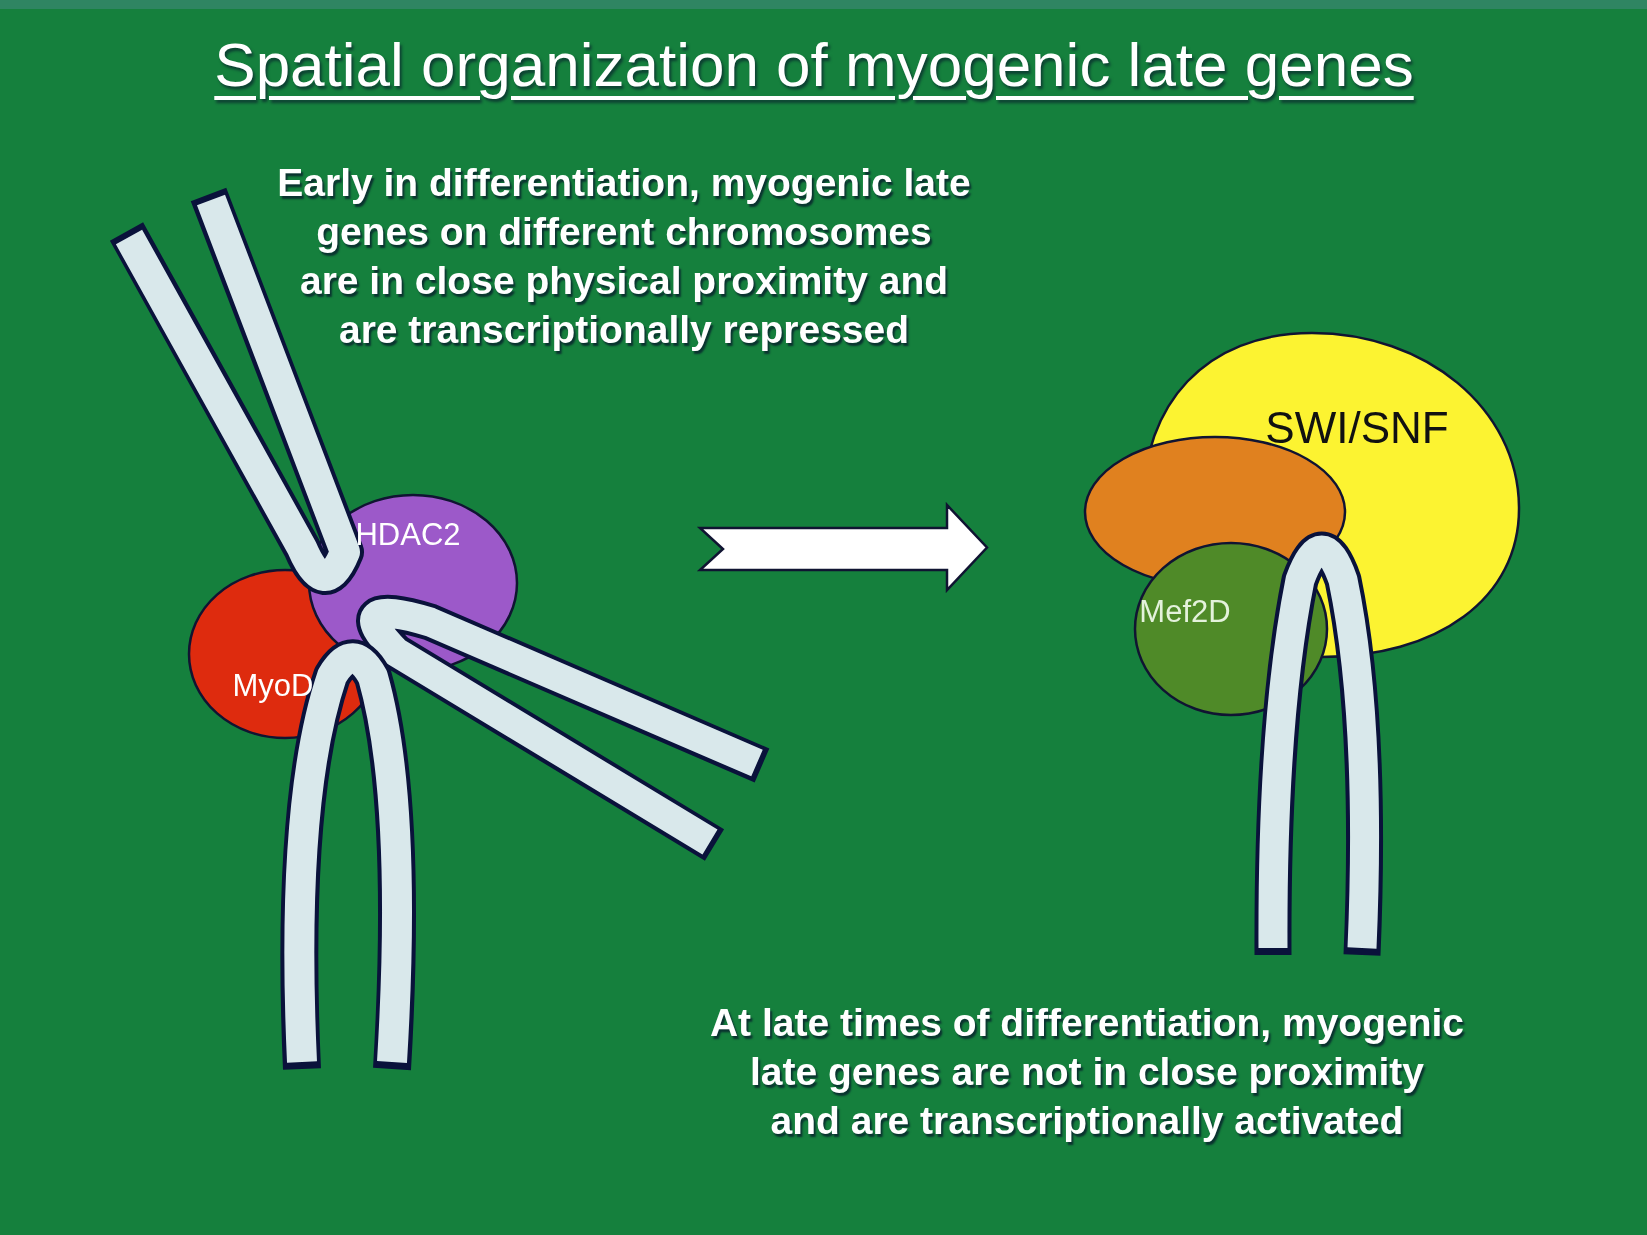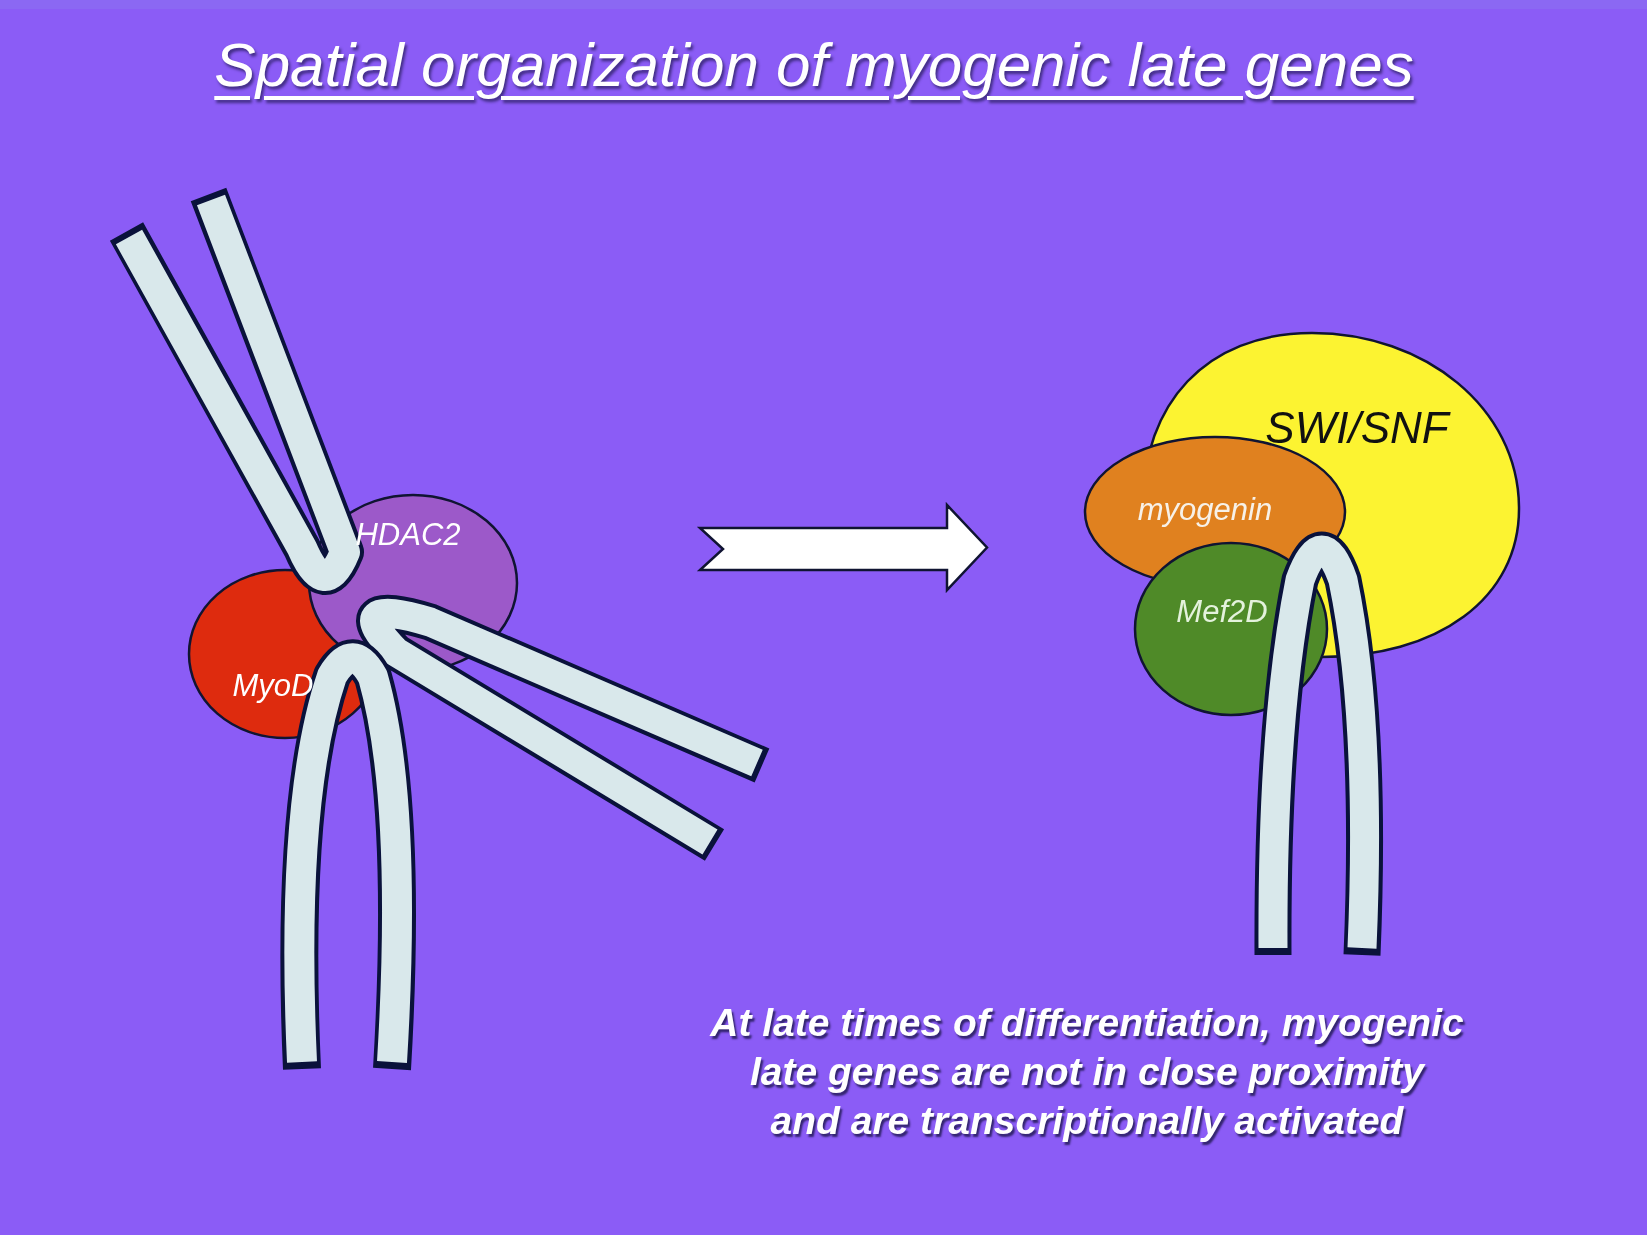--- a/index.html
+++ b/index.html
@@ -33,33 +33,33 @@
   .para-late{top:998px;left:637px;width:900px;}
   .shape-label{
     position:absolute;text-align:center;
     font-size:31px;font-weight:400;line-height:37px;
     white-space:nowrap;
   }
   .lbl-myod{top:619px;left:173px;width:200px;margin-top:48px;}
   .lbl-hdac2{top:516px;left:308px;width:200px;}
   .lbl-swisnf{top:407px;left:1207px;width:300px;font-size:44px;line-height:42px;}
   .lbl-myogenin{top:491px;left:1055px;width:300px;}
-  .lbl-mef2d{top:593px;left:1122px;width:200px;}
+  .lbl-mef2d{top:593px;left:1085px;width:200px;}
   svg{position:absolute;top:0;left:0;}
   .blob{stroke-width:2.5px;}
   .chrom-dark{fill:none;stroke-width:38px;stroke-linecap:butt;stroke-linejoin:round;}
   .chrom-pale{fill:none;stroke-width:30px;stroke-linecap:butt;stroke-linejoin:round;}
   .chrom-dark-thin{fill:none;stroke-width:37px;stroke-linecap:butt;stroke-linejoin:round;}
   .chrom-pale-thin{fill:none;stroke-width:29px;stroke-linecap:butt;stroke-linejoin:round;}
   .arrow{stroke-width:2.5px;}
 </style>
 </head>
 <body>
 
-<div id="slide" style="background-color: #8b5cf6; font-style: italic;">
+<div id="slide" style="background-color: #15803d;">
 
   <div class="top-strip"></div>
 
   <svg width="1647" height="1235" viewBox="0 0 1647 1235">
 
     <ellipse cx="285" cy="654" rx="96" ry="84" class="blob" style="fill: rgb(222, 43, 14); stroke: rgb(16, 20, 50);"></ellipse>
     <ellipse cx="413" cy="583" rx="104" ry="88" class="blob" style="fill: rgb(156, 89, 201); stroke: rgb(16, 20, 50);"></ellipse>
 
     <path class="chrom-dark" d="M 126.5 231.5 L 302 548 Q 325 602 345 552 L 208.5 194.5" style="stroke: rgb(10, 18, 59);"></path>
     <path class="chrom-pale" d="M 129 237 L 302 548 Q 325 602 345 552 L 211 200" style="stroke: rgb(217, 232, 235);"></path>
@@ -75,27 +75,30 @@
     <path class="blob" d="M 1143 505 C 1143 405 1205 333 1312 333 C 1425 333 1518 408 1519 507 C 1520 598 1438 658 1318 657 C 1222 656 1143 602 1143 505 Z" style="fill: rgb(252, 243, 49); stroke: rgb(16, 20, 50);"></path>
     <ellipse cx="1215" cy="512" rx="130" ry="75" class="blob" style="fill: rgb(224, 129, 31); stroke: rgb(16, 20, 50);"></ellipse>
     <ellipse cx="1231" cy="629" rx="96" ry="86" class="blob" style="fill: rgb(79, 138, 40); stroke: rgb(16, 20, 50);"></ellipse>
 
     <path class="chrom-dark-thin" d="M 1273 955 Q 1272 720 1300 580 Q 1322 520 1343 580 Q 1372 720 1362 955" style="stroke: rgb(10, 18, 59);"></path>
     <path class="chrom-pale-thin" d="M 1273 948 Q 1272 720 1300 580 Q 1322 520 1343 580 Q 1372 720 1362 948" style="stroke: rgb(217, 232, 235);"></path>
   </svg>
 
   <div class="title" style="color: rgb(255, 255, 255);">Spatial organization of myogenic late genes</div>
 
+  <div class="para para-early" style="color: rgb(255, 255, 255);">Early in differentiation, myogenic late
+genes on different chromosomes
+are in close physical proximity and
+are transcriptionally repressed</div>
 
   <div class="para para-late" style="color: rgb(255, 255, 255);">At late times of differentiation, myogenic
 late genes are not in close proximity
 and are transcriptionally activated</div>
 
   <div class="shape-label lbl-myod" style="color: rgb(255, 255, 255);">MyoD</div>
 
   <div class="shape-label lbl-hdac2" style="color: rgb(255, 255, 255);">HDAC2</div>
 
   <div class="shape-label lbl-swisnf" style="color: rgb(17, 17, 17);">SWI/SNF</div>
 
-  <div class="shape-label lbl-myogenin" style="color: rgb(247, 241, 232);">myogenin</div>
 
   <div class="shape-label lbl-mef2d" style="color: rgb(228, 242, 220);">Mef2D</div>
 </div>
 
 </body></html>

